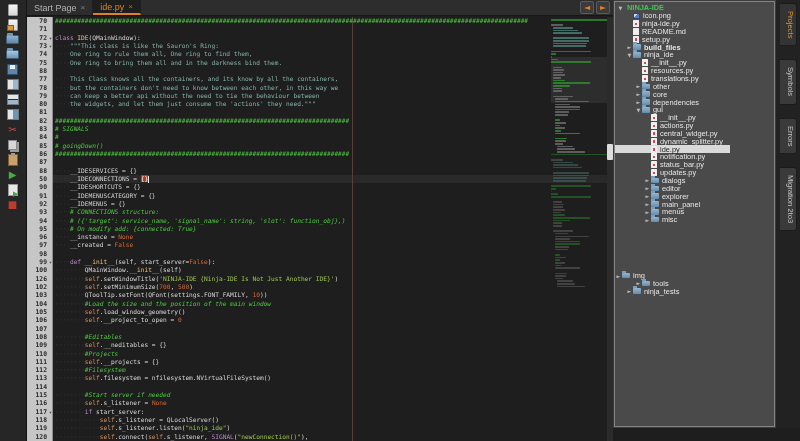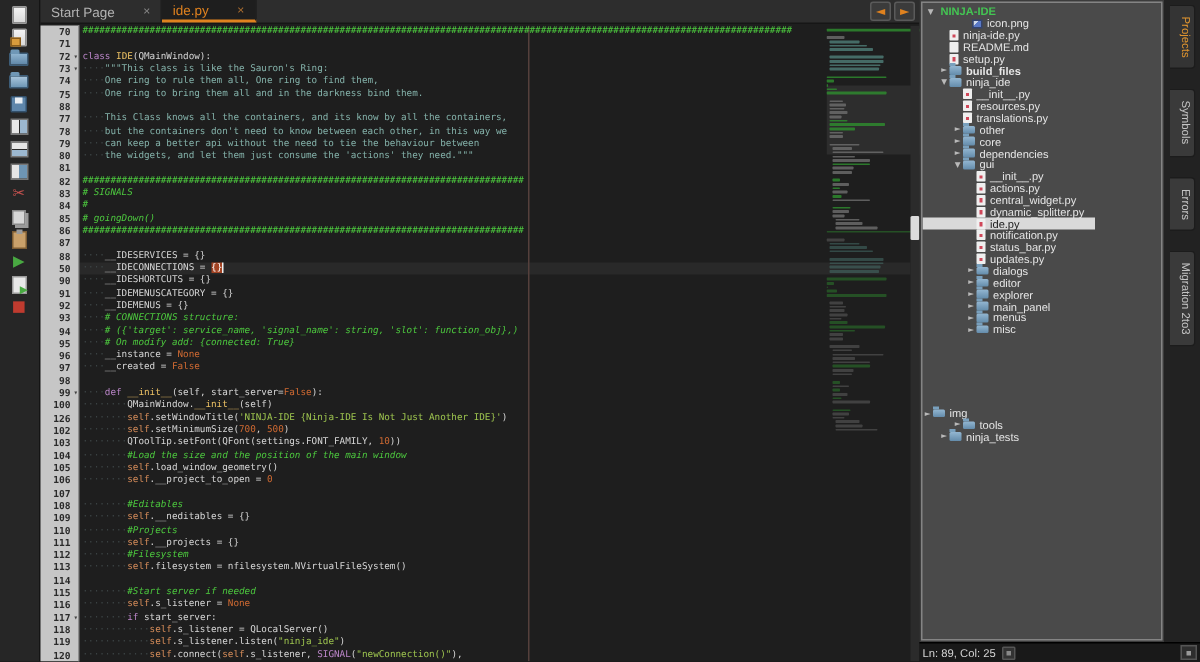--- a/index.html
+++ b/index.html
@@ -26,21 +26,21 @@
   .s-follow { width:12px; height:11px; border:1px solid #777; background:linear-gradient(to right,#e6e6e6 50%,#6e95b4 50%); }
   .s-copy { width:9px; height:10px; background:#d7d7d7; border:1px solid #8a8a8a; box-shadow:2px 2px 0 #9a9a9a; }
   .s-paste { width:10px; height:12px; background:#c9a06a; border:1px solid #7d5c33; }
   .s-paste::before { content:""; position:absolute; top:-2px; left:2px; width:4px; height:3px; background:#9c9c9c; }
   .s-runfile { width:10px; height:12px; background:#e8e8e8; border:1px solid #9a9a9a; }
   .s-runfile::after { content:"▶"; position:absolute; right:-2px; bottom:-2px; color:#49a942; font-size:7px; line-height:7px; }
 
   
   .editor { position:absolute; left:27px; top:0; width:586px; height:441px; background:#1e1e1e; }
   .tabbar { position:relative; height:16px; background:#2d2d2d; border-bottom:1px solid #161616; display:flex; }
-  .tab { display:flex; align-items:center; gap:19px; padding:0 7px; font-size:9px; color:#b3b3b3; cursor:pointer; border-right:1px solid #1f1f1f; }
+  .tab { display:flex; align-items:center; gap:4px; padding:0 7px; font-size:9px; color:#b3b3b3; cursor:pointer; border-right:1px solid #1f1f1f; }
   .tab .close { font-size:8px; color:#8a8a8a; }
   .tab.active { background:#1e1e1e; color:#e0821f; border-bottom:2px solid #e0821f; }
   .tab.active .close { color:#b07030; }
   .navbtns { position:absolute; right:3px; top:1px; display:flex; gap:2px; }
   .navbtn { width:14px; height:13px; background:#3b3b3b; border:1px solid #5a5a5a; border-radius:2px;
     color:#e0821f; font-size:8px; line-height:11px; text-align:center; cursor:pointer;
     font-family:"DejaVu Sans", sans-serif; }
 
   .editbody { position:absolute; left:0; top:17px; right:0; bottom:0; display:flex; }
   .gutter { width:26px; background:#c6c6c6; border-right:1px solid #8f8f8f; flex:none;
@@ -389,21 +389,21 @@
     </div>
   </div>
 
   <div class="sidepanel">
     <div class="treebox" id="tree">
         <div class="trow root-row" style="padding-left: 2px;">
           <span class="exp">▼</span>
           <span class="ticon t-none"></span>
           <span>NINJA-IDE</span>
         </div>
-        <div class="trow" style="padding-left: 26px;">
+        <div class="trow" style="padding-left: 11px;">
           <span class="exp"></span>
           <span class="ticon t-img"></span>
           <span>icon.png</span>
         </div>
         <div class="trow" style="padding-left: 11px;">
           <span class="exp"></span>
           <span class="ticon t-py"></span>
           <span>ninja-ide.py</span>
         </div>
         <div class="trow" style="padding-left: 11px;">
@@ -549,19 +549,14 @@
       </div>
   </div>
 
   <div class="sidetabs" id="sidetabs">
       <div class="vtab active">Projects</div>
       <div class="vtab">Symbols</div>
       <div class="vtab">Errors</div>
       <div class="vtab">Migration 2to3</div>
     </div>
 
-  <div class="statusbar">
-    <span class="pos">Ln: 89, Col: 25</span>
-    <span class="mini-btn"></span>
-    <span class="corner-btn"></span>
-  </div>
 
 </div>
 
 </body></html>

